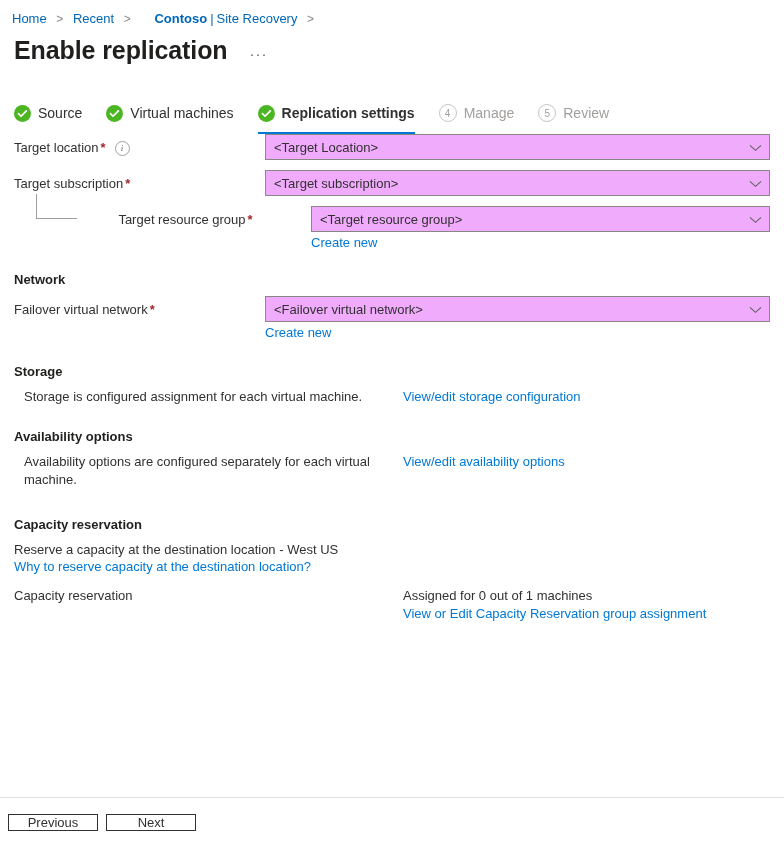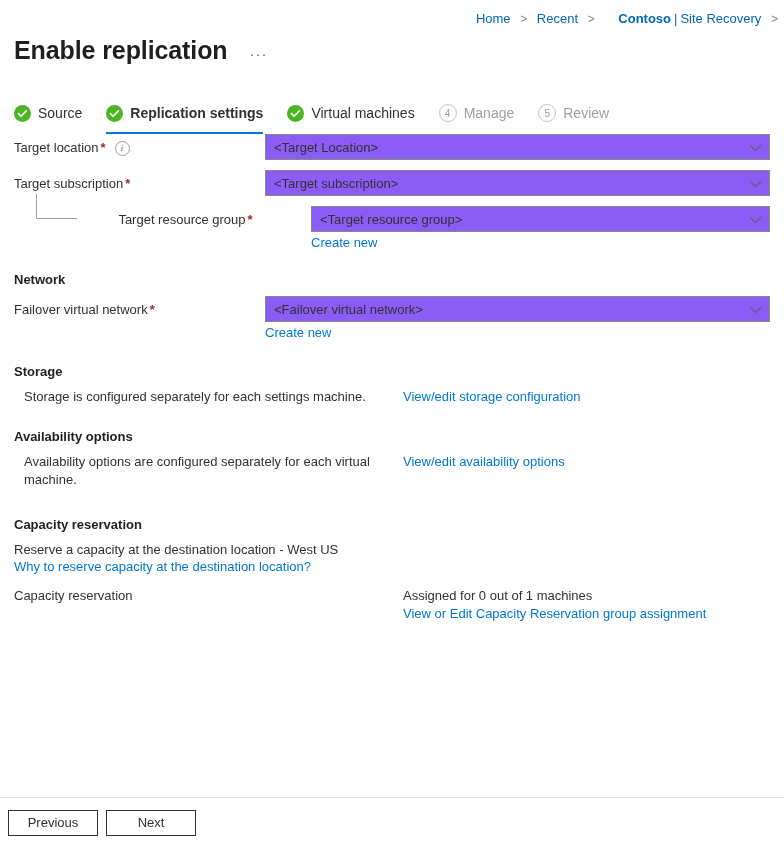--- a/index.html
+++ b/index.html
@@ -12,25 +12,24 @@
     background: #ffffff;
     font-family: "Liberation Sans", sans-serif;
     font-size: 13px;
     color: #323130;
     position: relative;
     overflow: hidden;
   }
 
   
   .breadcrumb {
-    padding: 10px 0 0 30px;
+    padding: 10px 0 0 12px;
     font-size: 13px;
     line-height: 18px;
     white-space: nowrap;
-    text-align: right;
   }
   .crumb-link {
     color: #0067b8;
     cursor: pointer;
   }
   .crumb-sep {
     color: #8a8886;
     margin: 0 6px;
     font-size: 12px;
   }
@@ -164,21 +163,21 @@
     font-style: italic;
     font-family: "Liberation Serif", serif;
     margin-left: 9px;
     vertical-align: 1px;
     cursor: pointer;
   }
   .field-col { flex: 1 1 auto; }
   .dropdown {
     height: 26px;
     border: 1px solid #8a8886;
-    background: #8b5cf6;
+    background: #f0abfc;
     display: flex;
     align-items: center;
     justify-content: space-between;
     padding: 0 7px 0 8px;
     font-size: 13px;
     color: #323130;
     cursor: pointer;
     box-sizing: border-box;
   }
   .chev { color: #605e5c; display:block; }
@@ -237,21 +236,21 @@
     position: absolute;
     left: 0; right: 0;
     top: 798px;
     bottom: 0;
     display: flex;
     align-items: center;
     padding-left: 8px;
   }
   .btn {
     min-width: 90px;
-    height: 26px;
+    height: 17px;
     border: 1px solid #323130;
     background: #ffffff;
     font-family: "Liberation Sans", sans-serif;
     font-size: 13px;
     color: #323130;
     cursor: pointer;
     margin-right: 8px;
     padding: 0 12px;
   }
 </style>
@@ -278,36 +277,36 @@
 
   <div class="tab">
     <span class="check-icon">
       <svg width="11" height="11" viewBox="0 0 12 12">
           <path d="M1.6 6.2 L4.4 9 L10.2 3.2" stroke="#ffffff" stroke-width="1.9" fill="none" stroke-linecap="round" stroke-linejoin="round"></path>
         </svg>
     </span>
     <span class="tab-label">Source</span>
   </div>
 
+  <div class="tab">
+    <span class="check-icon">
+      <svg width="11" height="11" viewBox="0 0 12 12">
+          <path d="M1.6 6.2 L4.4 9 L10.2 3.2" stroke="#ffffff" stroke-width="1.9" fill="none" stroke-linecap="round" stroke-linejoin="round"></path>
+        </svg>
+    </span>
+    <span class="tab-label">Virtual machines</span>
+  </div>
+
   <div class="tab active">
     <span class="check-icon">
       <svg width="11" height="11" viewBox="0 0 12 12">
           <path d="M1.6 6.2 L4.4 9 L10.2 3.2" stroke="#ffffff" stroke-width="1.9" fill="none" stroke-linecap="round" stroke-linejoin="round"></path>
         </svg>
     </span>
     <span class="tab-label">Replication settings</span>
-  </div>
-
-  <div class="tab">
-    <span class="check-icon">
-      <svg width="11" height="11" viewBox="0 0 12 12">
-          <path d="M1.6 6.2 L4.4 9 L10.2 3.2" stroke="#ffffff" stroke-width="1.9" fill="none" stroke-linecap="round" stroke-linejoin="round"></path>
-        </svg>
-    </span>
-    <span class="tab-label">Virtual machines</span>
   </div>
 
   <div class="tab disabled">
     <span class="num-icon">4</span>
     <span class="tab-label">Manage</span>
   </div>
 
   <div class="tab disabled">
     <span class="num-icon">5</span>
     <span class="tab-label">Review</span>
@@ -383,21 +382,21 @@
             </svg>
         </span>
       </div>
       <div class="link create-new">Create new</div>
     </div>
   </div>
 
 
   <div class="section-head" style="margin-top:24px;">Storage</div>
   <div class="info-row">
-    <div class="info-left">Storage is configured separately for each settings machine.</div>
+    <div class="info-left">Storage is configured assignment for each virtual machine.</div>
     <div class="info-right">
       <span class="link">View/edit storage configuration</span>
     </div>
   </div>
 
   <div class="section-head" style="margin-top:23px;">Availability options</div>
   <div class="info-row">
     <div class="info-left">Availability options are configured separately for each virtual machine.</div>
     <div class="info-right">
       <span class="link">View/edit availability options</span>

